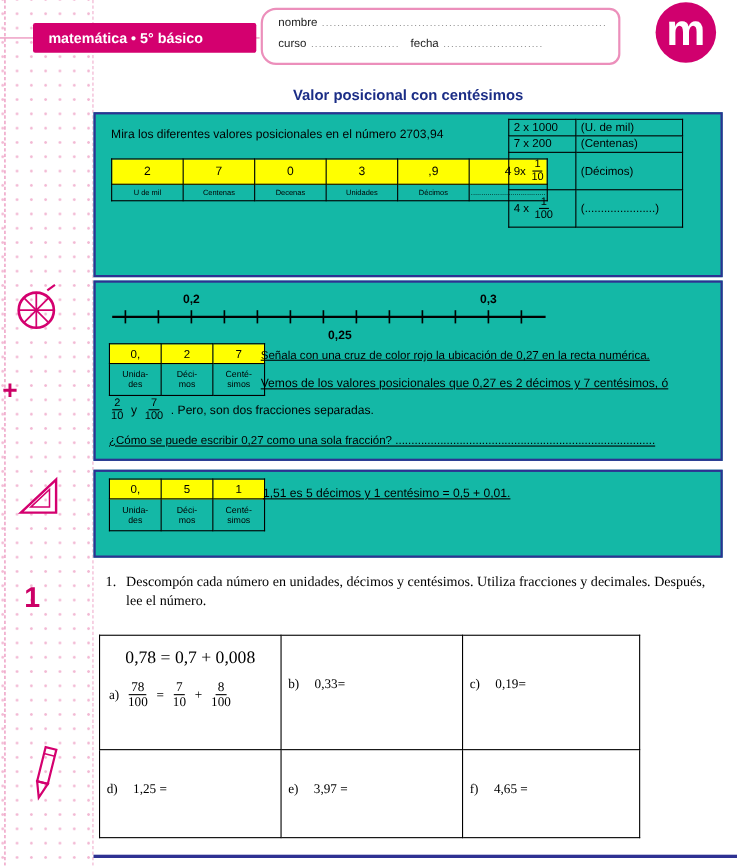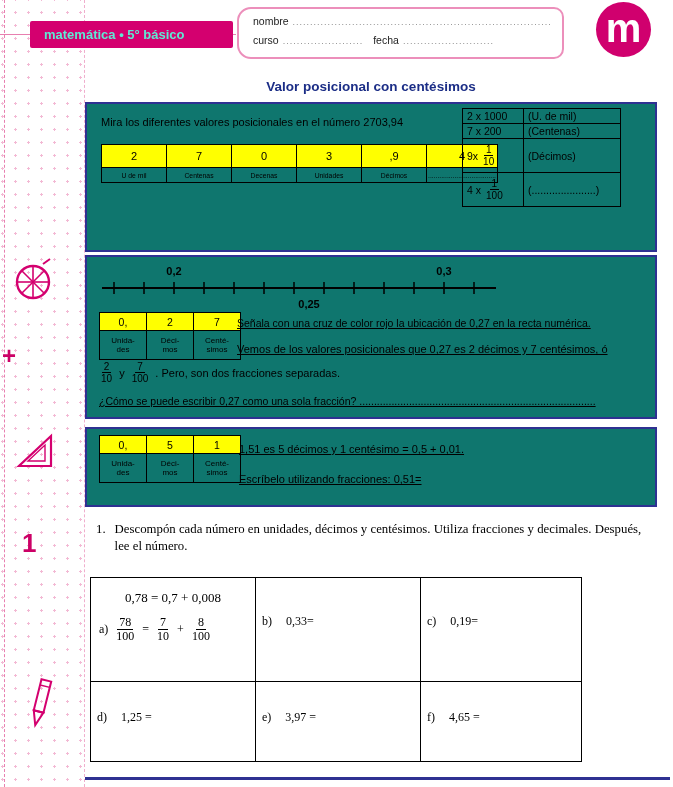--- a/index.html
+++ b/index.html
@@ -13,39 +13,39 @@
     border-right:1px dashed #f0aecd; }
   .edge-dash { position:absolute; left:4px; top:0; height:787px; width:0;
     border-left:1.5px dashed #e87fb0; }
   .m-icon { position:absolute; color:#cc0066; }
   .m-plus { left:2px; top:342px; font-size:24px; font-weight:bold; }
   .m-one  { left:22px; top:528px; font-size:26px; font-weight:bold; }
 
   
   .pink-rule { position:absolute; left:0; top:34px; width:236px; border-top:1.5px solid #e87fb0; }
   .banner { position:absolute; left:30px; top:21px; width:203px; height:27px; background:#d4006f;
-    color:#5eead4; font-size:13px; font-weight:bold; line-height:27px; padding-left:14px;
+    color:#ffffff; font-size:13px; font-weight:bold; line-height:27px; padding-left:14px;
     box-sizing:border-box; border-radius:2px; }
   .infobox { position:absolute; left:237px; top:7px; width:327px; height:52px;
     border:2px solid #ec8fbb; border-radius:14px 10px 10px 14px; box-sizing:border-box;
     padding:6px 12px 0 14px; font-size:10.5px; color:#222; }
   .info-line { margin-bottom:7px; white-space:nowrap; overflow:hidden; }
   .info-line .lbl { margin-right:4px; }
   .dots { color:#8a8a8a; letter-spacing:1px; font-size:9px; }
   .fecha-lbl { margin-left:10px; margin-right:4px; }
   .logo { position:absolute; left:596px; top:2px; width:55px; height:55px; border-radius:50%;
     background:#d0006e; color:#fff; font-size:40px; font-weight:bold; text-align:center;
     line-height:52px; }
 
   
   .title { position:absolute; left:85px; top:79px; width:572px; text-align:center;
     font-size:13.5px; font-weight:bold; color:#1b2d86; }
 
   
-  .bluebox { position:absolute; border:2px solid #2e3192; background:#0f766e; box-sizing:border-box; }
+  .bluebox { position:absolute; border:2px solid #2e3192; background:#14b8a6; box-sizing:border-box; }
   #box1 { left:85px; top:102px; width:572px; height:150px; }
   #box2 { left:85px; top:255px; width:572px; height:164px; }
   #box3 { left:85px; top:427px; width:572px; height:80px; }
 
   .abs { position:absolute; }
   .t11 { font-size:11px; }
   .t10 { font-size:10.5px; }
   .nowrap { white-space:nowrap;text-decoration:underline; }
 
   
@@ -82,21 +82,21 @@
 
   
   .ex-head { position:absolute; left:96px; top:521px; width:560px; display:flex;
     font-family:"Liberation Serif",serif; font-size:12.8px; line-height:1.35; }
   .ex-num { margin-right:9px; }
   table.extable { position:absolute; left:90px; top:577px; border-collapse:collapse;
     table-layout:fixed; font-family:"Liberation Serif",serif; font-size:12px; }
   table.extable td { border:1px solid #000; vertical-align:top; padding:4px 6px; box-sizing:border-box; }
   .col-a { width:165px; } .col-b { width:165px; } .col-c { width:161px; }
   tr.ex-r1 td { height:104px; } tr.ex-r2 td { height:80px; }
-  .a-top { text-align:center; margin-top:8px; font-size:13px; }
+  .a-top { text-align:center; margin-top:8px; font-size:16px; }
   .a-frac { display:flex; align-items:center; gap:6px; margin-top:10px; padding-left:2px; }
   .exfrac { font-size:12px; font-family:"Liberation Serif",serif; }
   .cell-line { display:flex; gap:14px; }
   .r1-pad { margin-top:32px; }
   .r2-pad { margin-top:24px; }
 
   .bottom-rule { position:absolute; left:85px; top:777px; width:585px; border-top:3px solid #2e3192; }
 </style>
 </head>
 <body>
@@ -282,21 +282,20 @@
 des</td>
         <td class="p-lab">Déci-
 mos</td>
         <td class="p-lab">Centé-
 simos</td>
       </tr>
     </tbody>
       </table>
 
     <div class="abs t11 nowrap" style="left:152px; top:14px;">1,51 es 5 décimos y 1 centésimo = 0,5 + 0,01.</div>
-    <div class="abs t11 nowrap" style="left:152px; top:44px;">Escríbelo  utilizando fracciones:  0,51=</div>
   </div>
 
   <div class="ex-head">
     <span class="ex-num">1.</span>
     <span>Descompón cada número en unidades, décimos y centésimos. Utiliza fracciones y decimales. Después, lee el número.</span>
   </div>
 
   <table class="extable">
     <tbody>
         <tr class="ex-r1">

